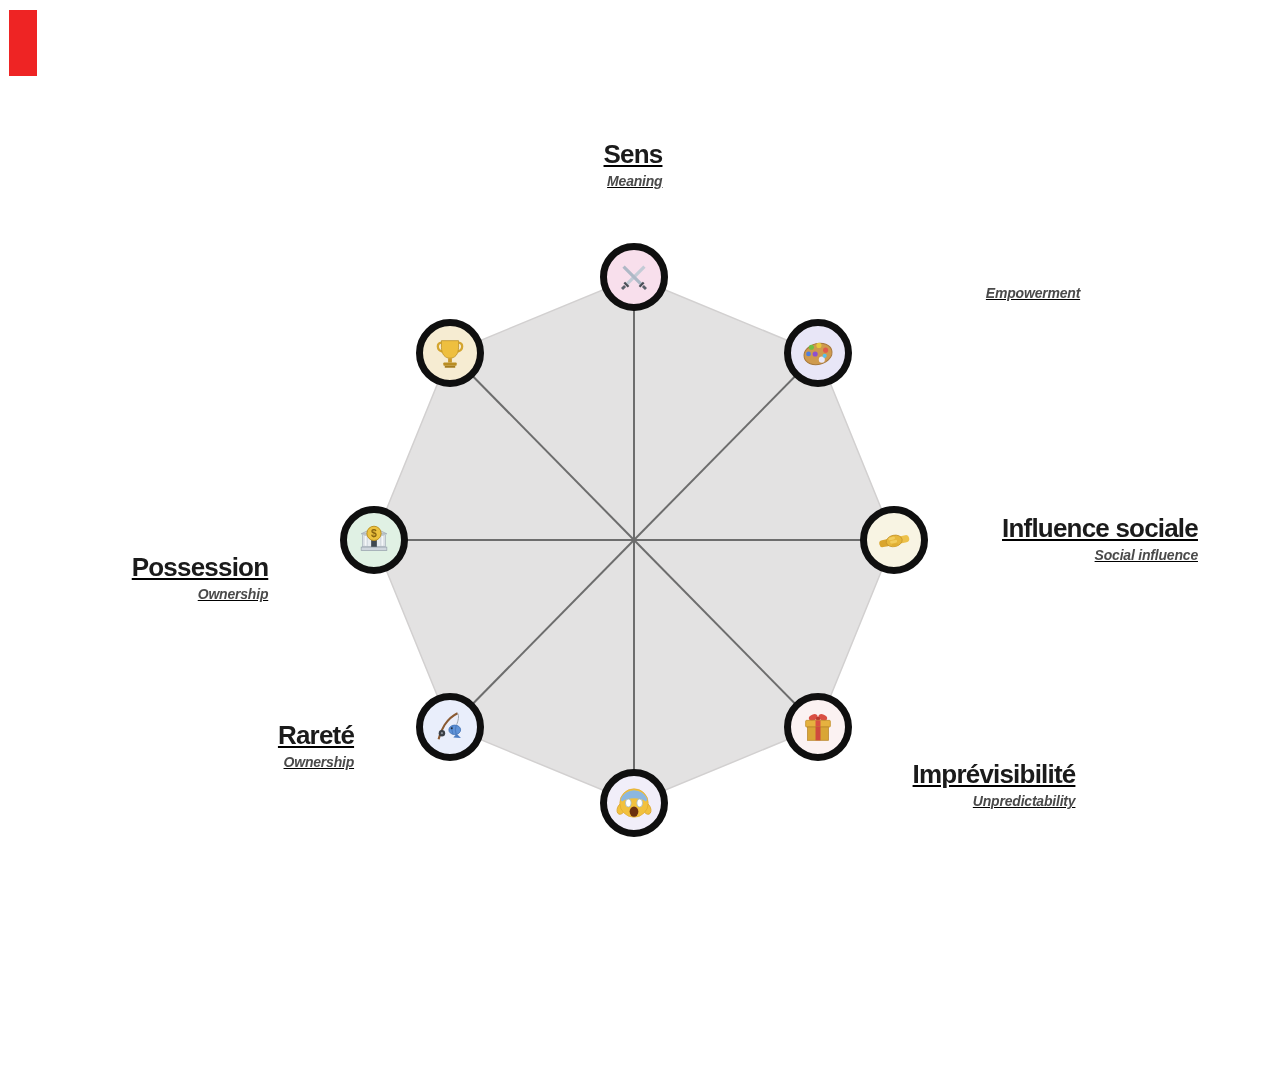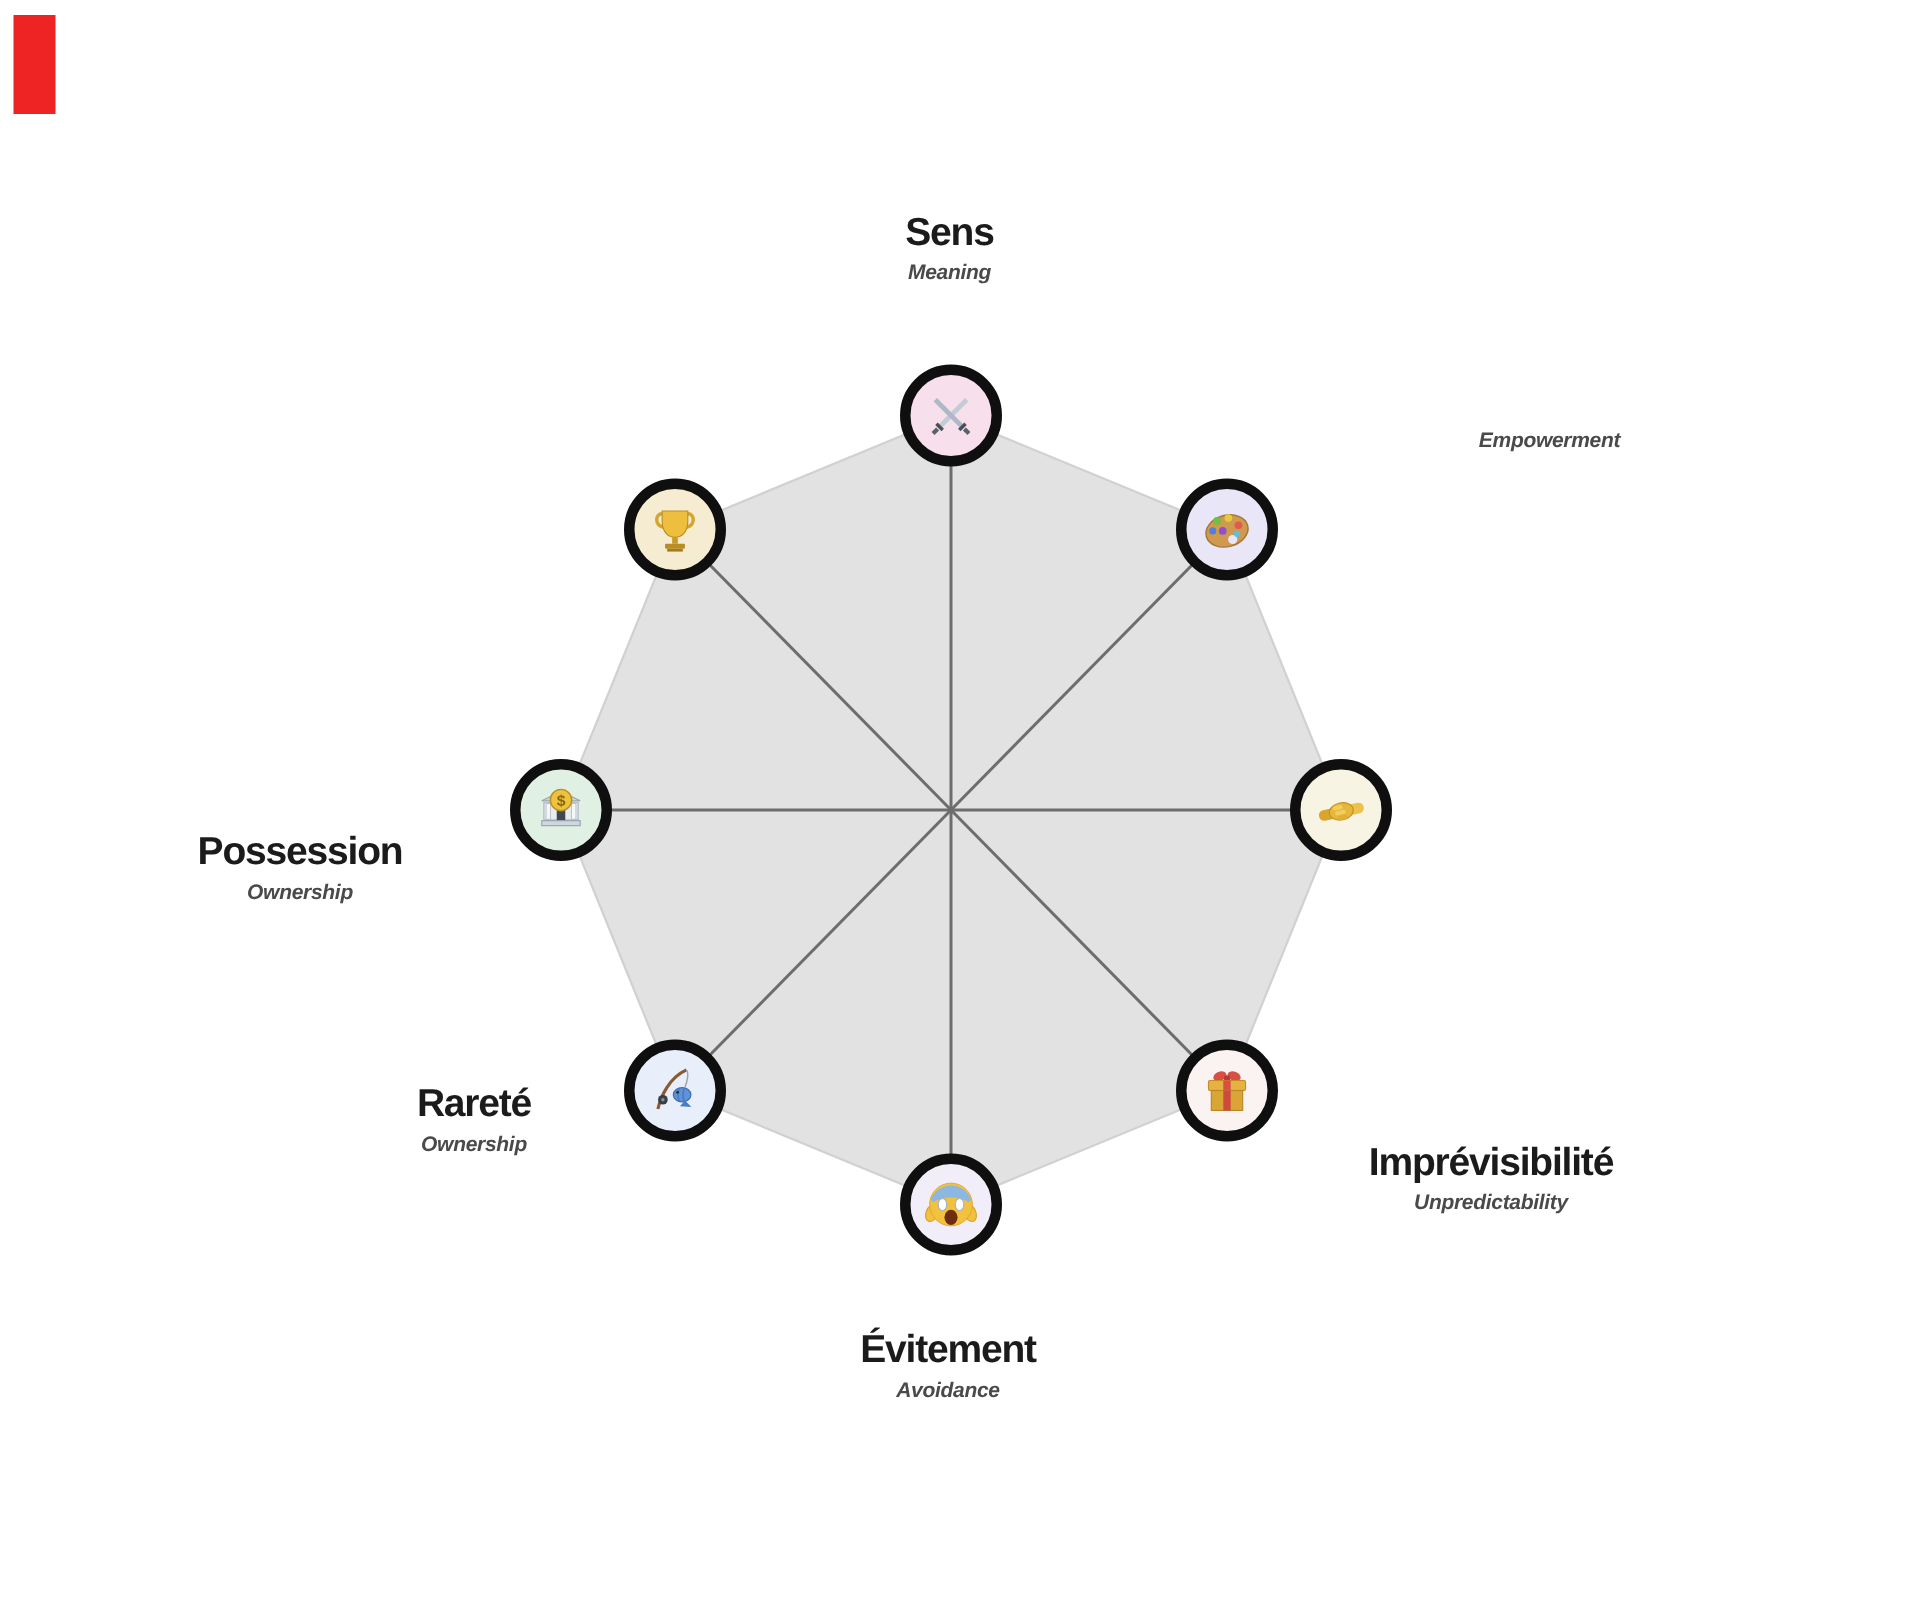--- a/index.html
+++ b/index.html
@@ -18,21 +18,21 @@
   .c-sens{left:634px;top:277px;background:#f8dfec;}
   .c-resp{left:818px;top:353px;background:#e8e6f7;}
   .c-infl{left:894px;top:540px;background:#f8f4e3;}
   .c-impr{left:818px;top:727px;background:#fbf2f2;}
   .c-evit{left:634px;top:803px;background:#f1eef9;}
   .c-rare{left:450px;top:727px;background:#e9eefb;}
   .c-poss{left:374px;top:540px;background:#e0f1e4;}
   .c-acco{left:450px;top:353px;background:#f6ecd2;}
   
   .label{
-    position:absolute;transform:translate(-50%,-50%);text-align:center;white-space:nowrap;
+    position:absolute;transform:translate(-50%,-50%);text-align:right;white-space:nowrap;text-decoration:underline;
   }
   .label .title{
     font-size:26px;font-weight:700;color:#1b1b1b;letter-spacing:-0.8px;line-height:30px;
   }
   .label .subtitle{
     font-size:14px;font-style:italic;font-weight:600;color:#4a4a4a;letter-spacing:-0.2px;line-height:24px;
   }
   .l-sens{left:633px;top:166px;}
   .l-resp{left:1033px;top:293px;}
   .l-infl{left:1100px;top:540px;}
@@ -99,20 +99,24 @@
       <g transform="rotate(-12 20 20)">
         <rect x="4" y="17.5" width="12" height="7.5" rx="3.5" fill="#d9a52e"></rect>
         <rect x="24" y="17.5" width="12" height="7.5" rx="3.5" fill="#edc14a"></rect>
         <ellipse cx="20" cy="21" rx="8.5" ry="6" fill="#e6b73c" stroke="#c2912a" stroke-width="0.8"></ellipse>
         <rect x="14.5" y="16.5" width="7" height="3" rx="1.5" fill="#f2cd5e"></rect>
         <rect x="15.5" y="20.2" width="7.5" height="3" rx="1.5" fill="#f2cd5e"></rect>
         <rect x="16.5" y="23.9" width="7" height="3" rx="1.5" fill="#dfae33"></rect>
       </g>
     </svg>
   </div>
+  <div class="label l-infl">
+    <div class="title">Influence sociale</div>
+    <div class="subtitle">Social influence</div>
+  </div>
 
   <div class="circle c-impr">
     <svg width="38" height="38" viewBox="0 0 40 40">
       <ellipse cx="15" cy="10" rx="4.8" ry="3.2" fill="#d94f43" transform="rotate(-22 15 10)"></ellipse>
       <ellipse cx="25" cy="10" rx="4.8" ry="3.2" fill="#d94f43" transform="rotate(22 25 10)"></ellipse>
       <circle cx="20" cy="11.5" r="2.2" fill="#b83a30"></circle>
       <rect x="7" y="13" width="26" height="7" rx="1" fill="#e6b23f" stroke="#c08d28" stroke-width="0.8"></rect>
       <rect x="17.4" y="13" width="5.2" height="7" fill="#d94f43"></rect>
       <rect x="9" y="20" width="22" height="14" fill="#d9a636" stroke="#b8862a" stroke-width="0.8"></rect>
       <rect x="17.4" y="20" width="5.2" height="14" fill="#cf4a3e"></rect>
@@ -126,24 +130,20 @@
   <div class="circle c-evit">
     <svg width="38" height="38" viewBox="0 0 40 40">
       <ellipse cx="6.5" cy="26" rx="4" ry="6.2" fill="#f2c13d" stroke="#d9a32c" stroke-width="0.8" transform="rotate(22 6.5 26)"></ellipse>
       <ellipse cx="33.5" cy="26" rx="4" ry="6.2" fill="#f2c13d" stroke="#d9a32c" stroke-width="0.8" transform="rotate(-22 33.5 26)"></ellipse>
       <circle cx="20" cy="20" r="15" fill="#f2c13d" stroke="#d9a32c" stroke-width="0.6"></circle>
       <path d="M5.9,16.5 A15,15 0 0 1 34.1,16.5 L32.5,18.5 C26.5,14 13.5,14 7.5,18.5 Z" fill="#8cb7e0"></path>
       <ellipse cx="14" cy="20" rx="3" ry="4.2" fill="#ffffff" stroke="#9fb6c8" stroke-width="0.8"></ellipse>
       <ellipse cx="26" cy="20" rx="3" ry="4.2" fill="#ffffff" stroke="#9fb6c8" stroke-width="0.8"></ellipse>
       <ellipse cx="20" cy="29" rx="4.6" ry="5.4" fill="#6b2f0f"></ellipse>
     </svg>
-  </div>
-  <div class="label l-evit">
-    <div class="title">Évitement</div>
-    <div class="subtitle">Avoidance</div>
   </div>
 
   <div class="circle c-rare">
     <svg width="38" height="38" viewBox="0 0 40 40">
       <path d="M8,33 C10,24 16,11 28,5.5" stroke="#8a5a32" stroke-width="2.2" fill="none"></path>
       <circle cx="11.5" cy="26.5" r="3.4" fill="#3a3f45"></circle>
       <circle cx="11.5" cy="26.5" r="1.2" fill="#8a9098"></circle>
       <path d="M28,5.5 C30,8 28.5,14 27,17.5" stroke="#9aa2ab" stroke-width="1" fill="none"></path>
       <ellipse cx="25" cy="23" rx="6.2" ry="5" fill="#5f93d8" stroke="#3c6cb0" stroke-width="0.8"></ellipse>
       <path d="M23,18.6 C22,21 22,25 23,27.4" stroke="#4a7cc2" stroke-width="1.2" fill="none"></path>

